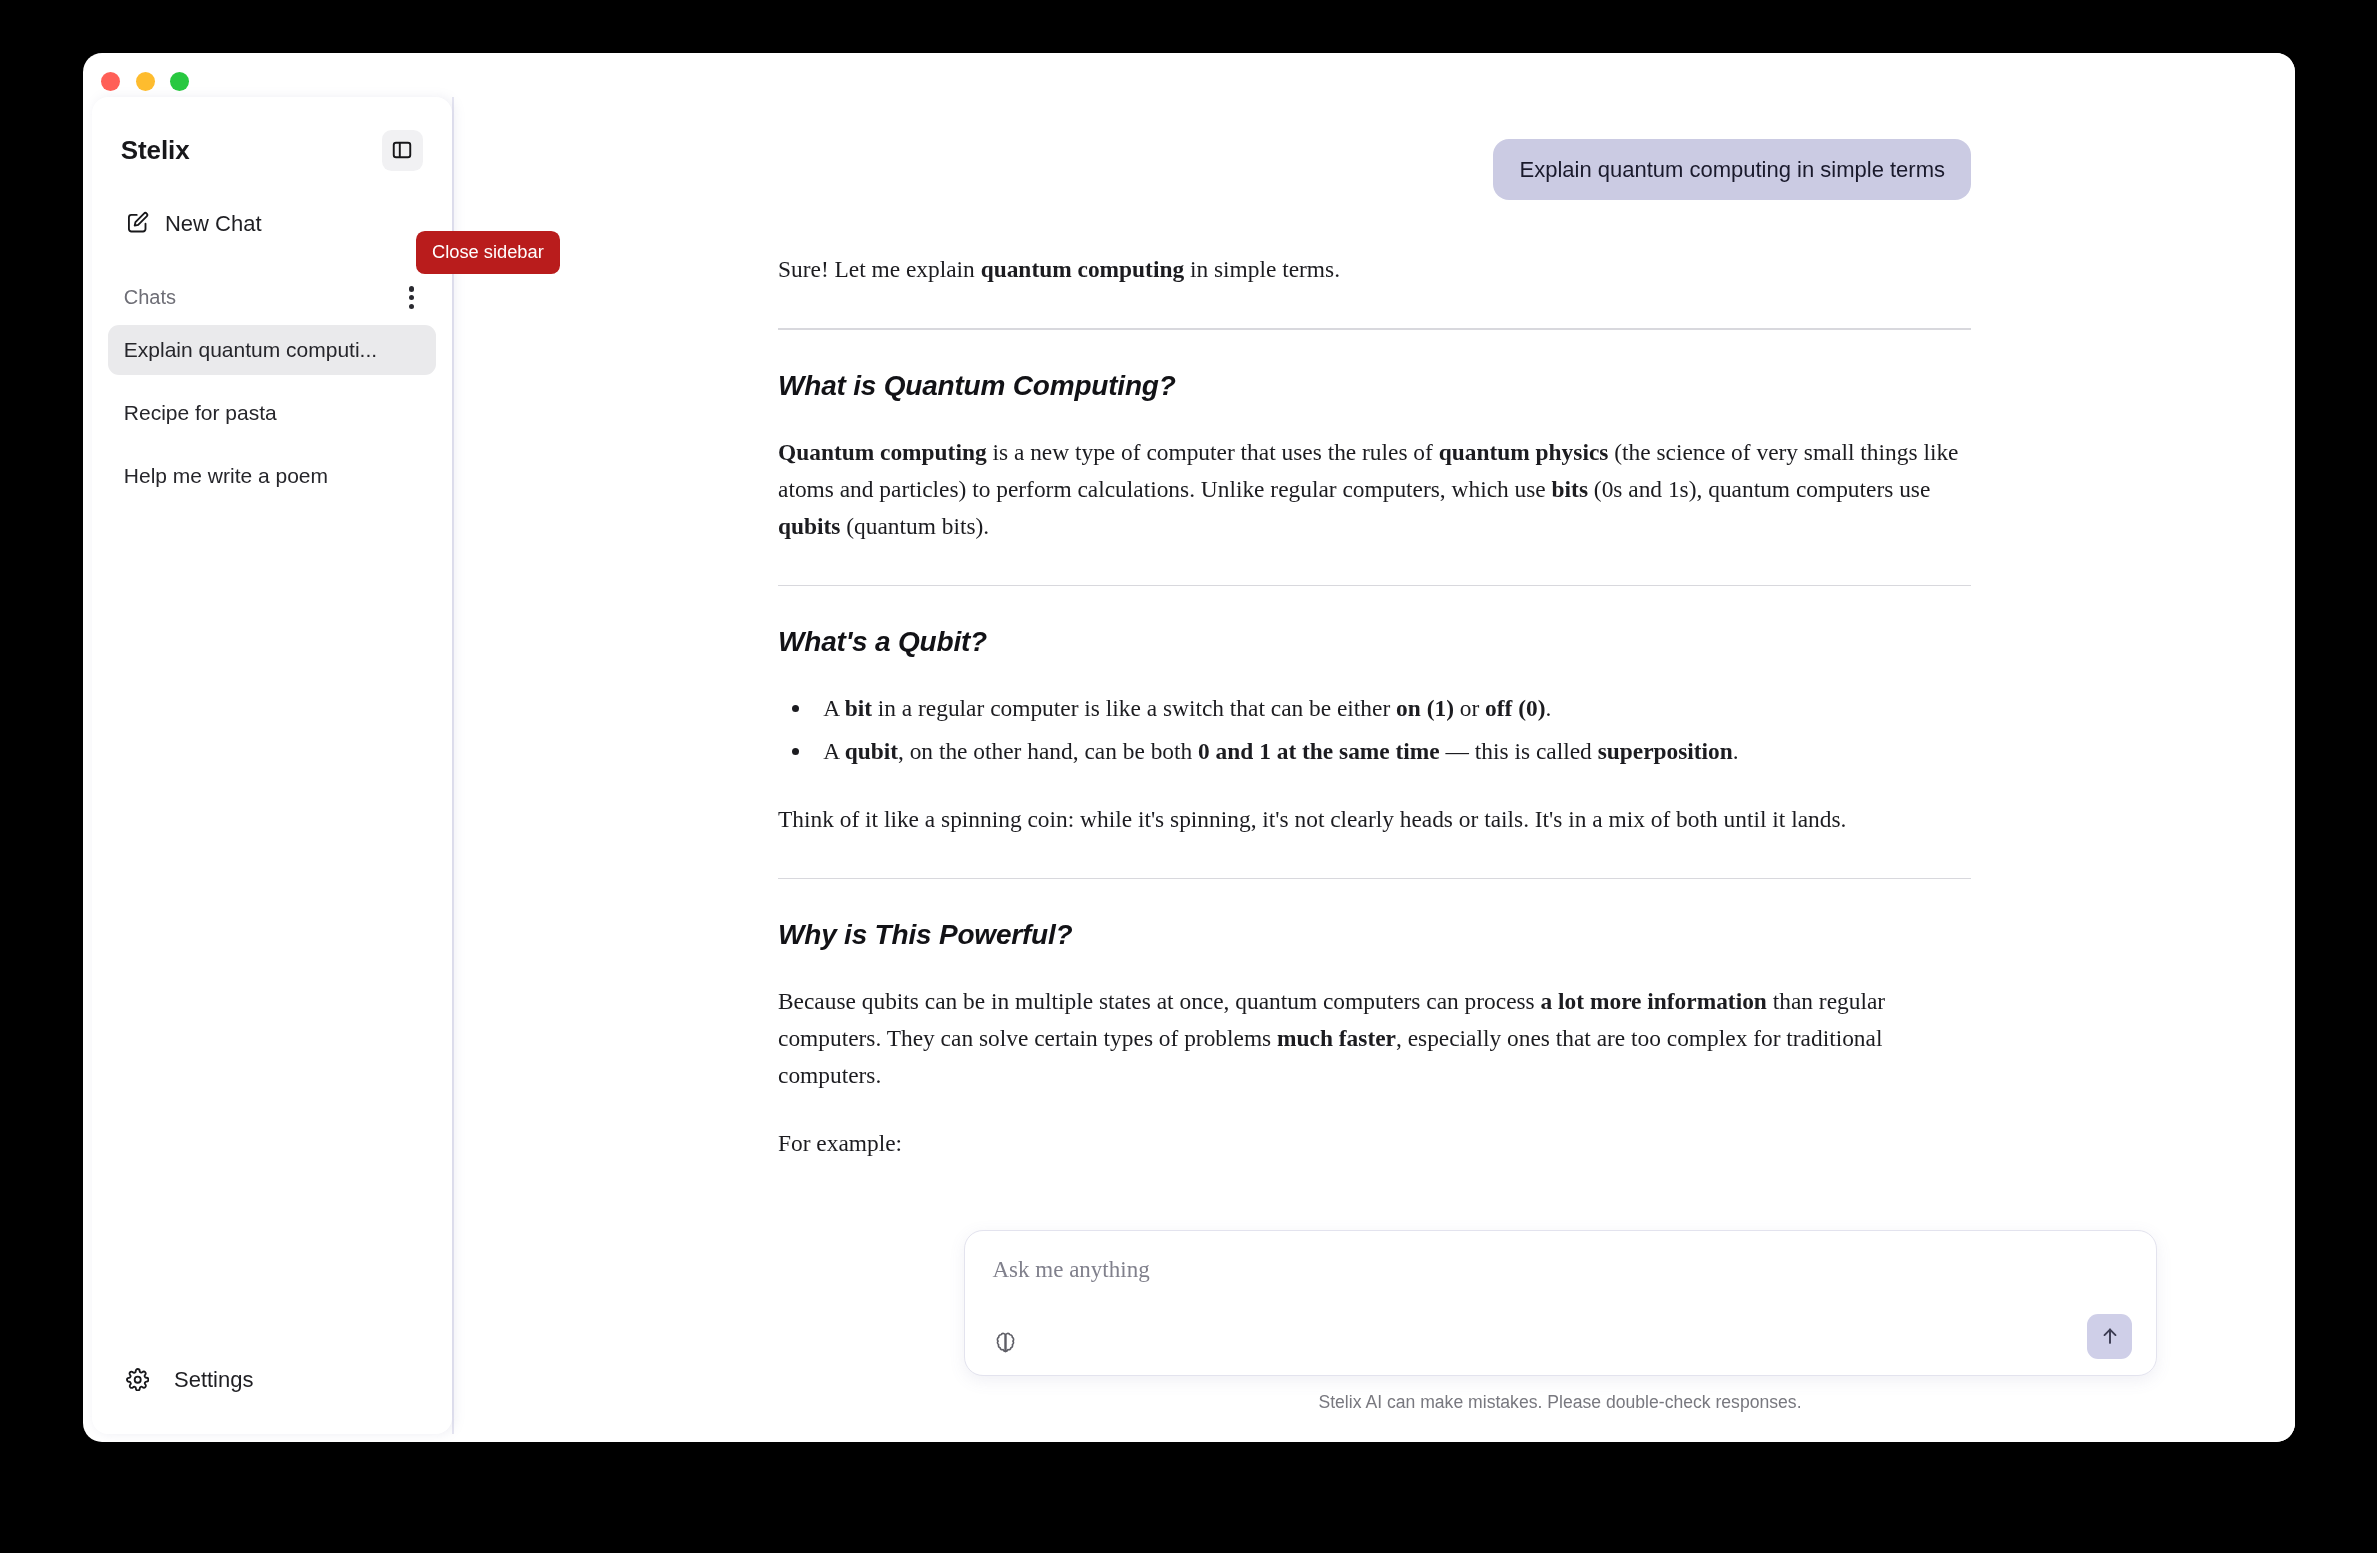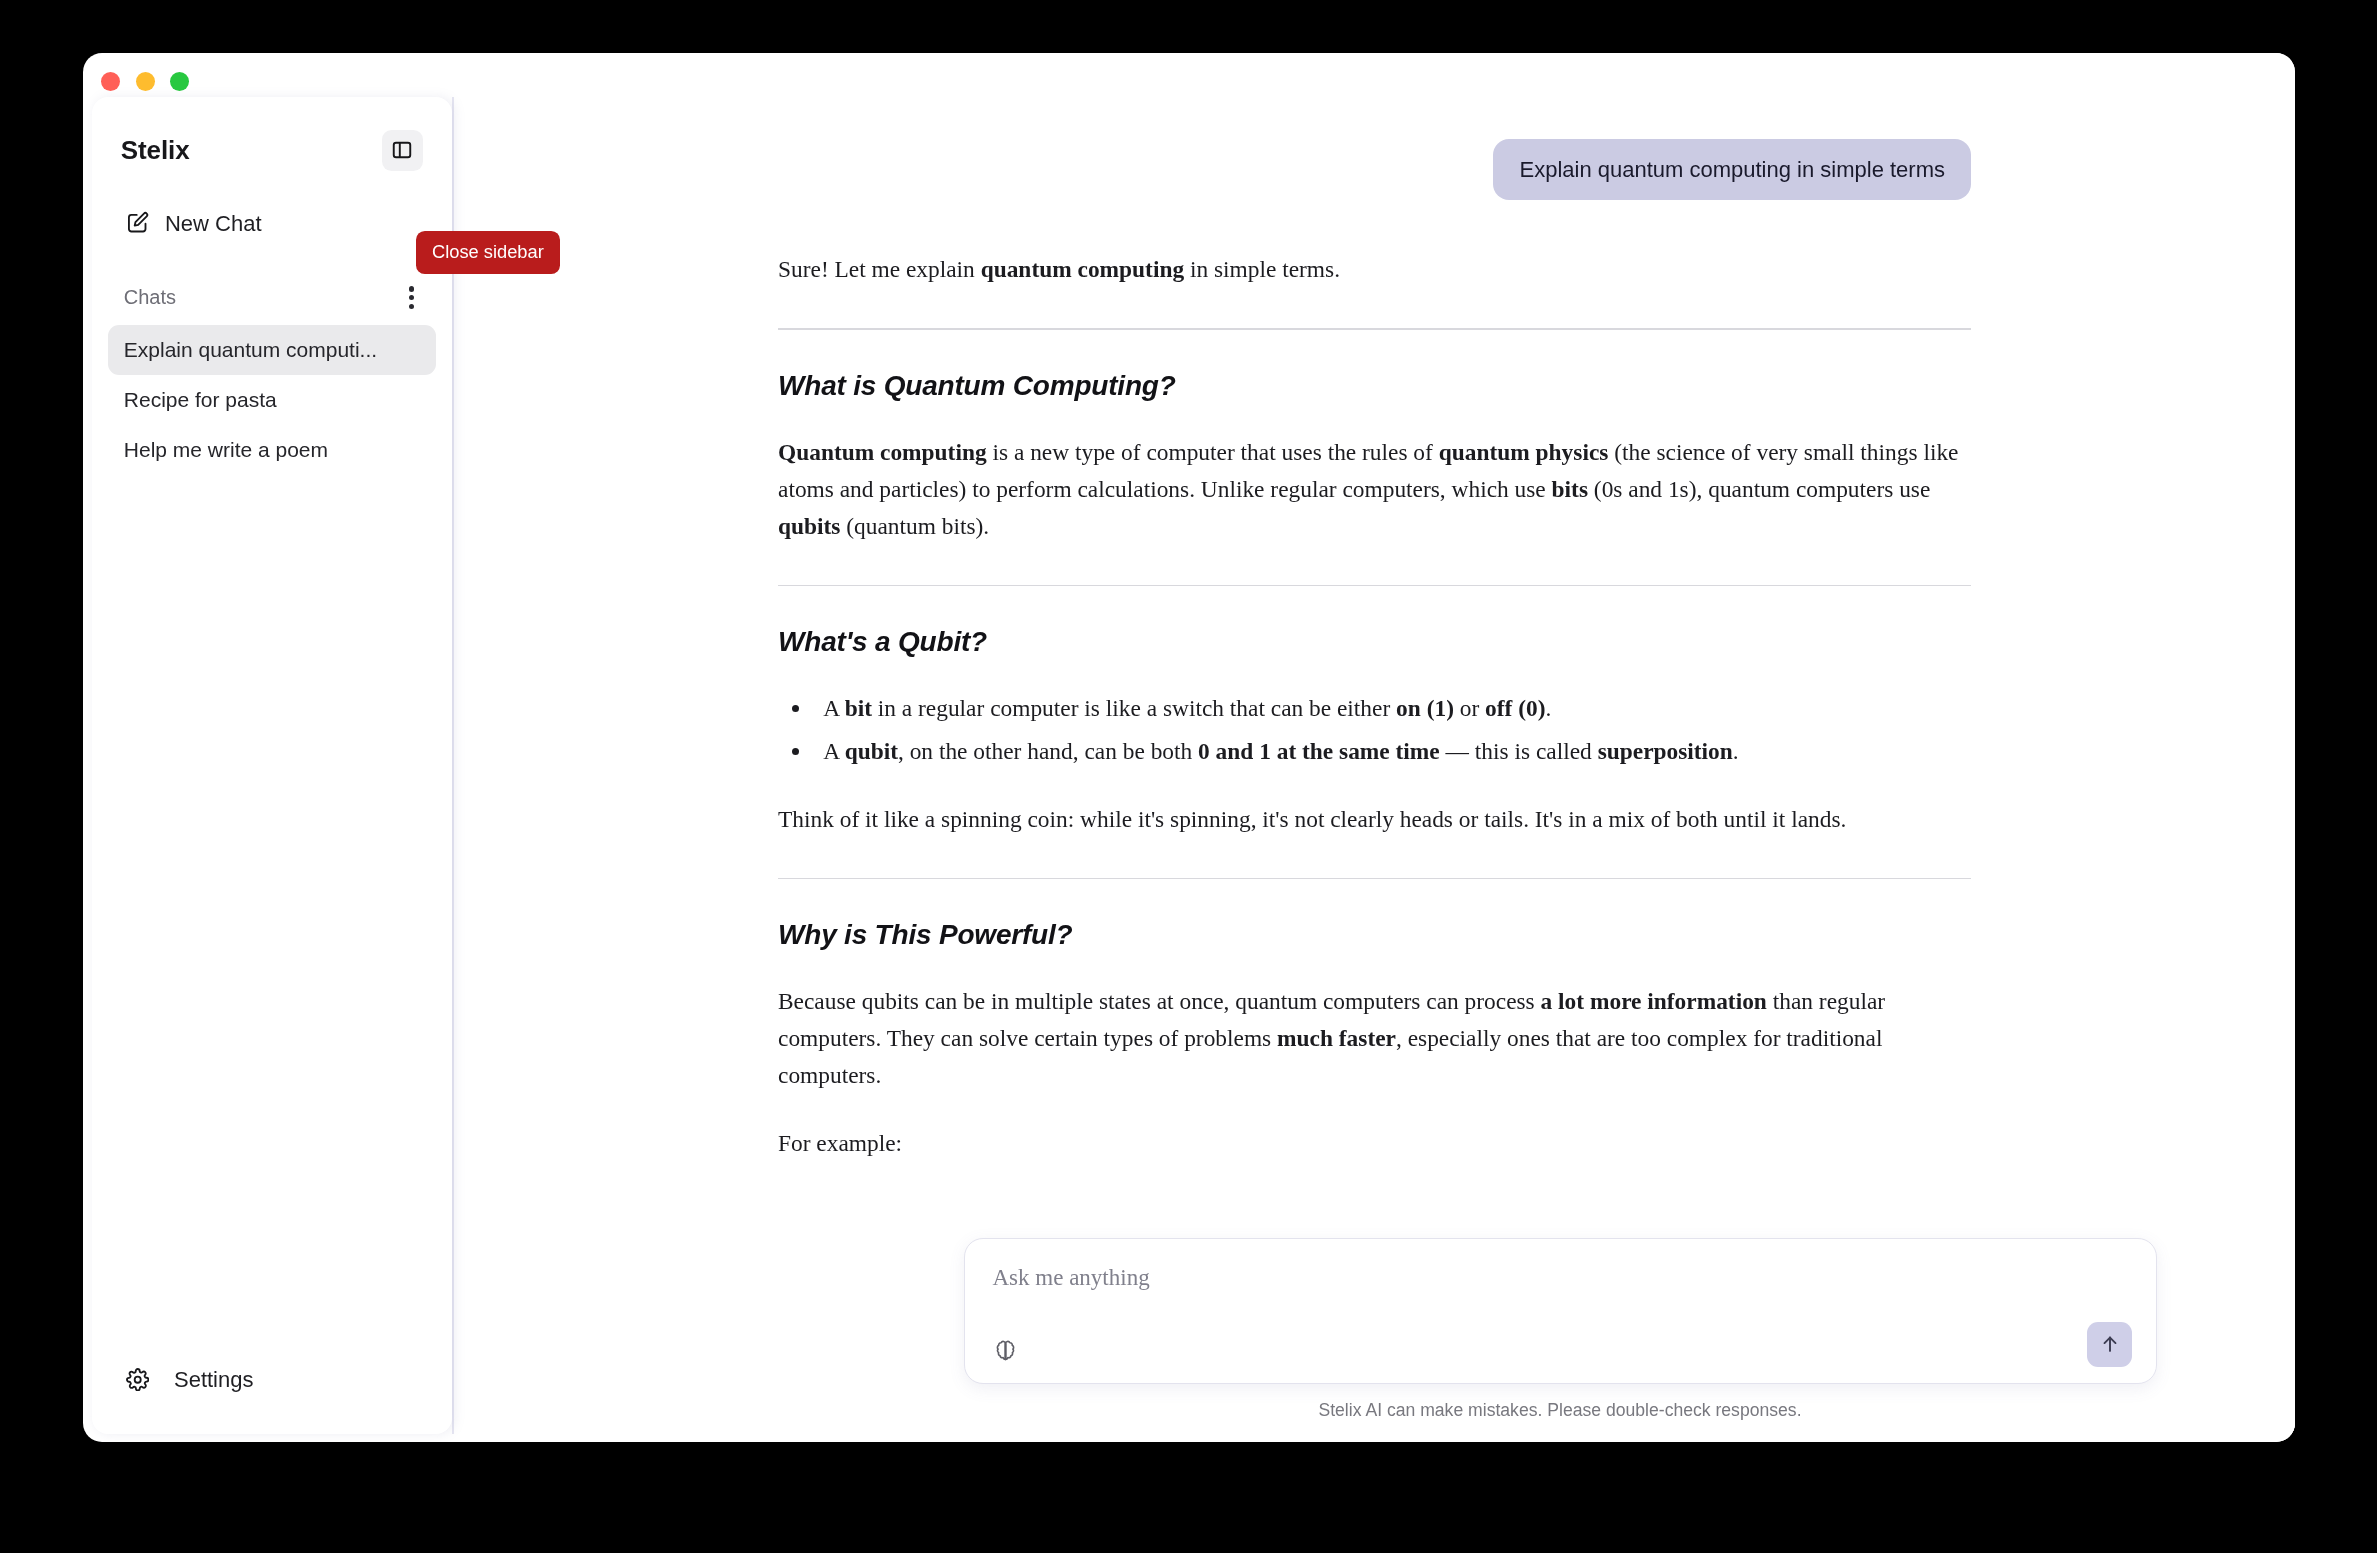--- a/index.html
+++ b/index.html
@@ -124,21 +124,21 @@
   }
   .kebab {
     display: flex;
     flex-direction: column;
     gap: 3.7px;
     padding: 5.9px 8.8px;
     cursor: pointer;
   }
   .kebab i { width: 5.1px; height: 5.1px; border-radius: 50%; background: #2a2a30; display: block; }
 
-  .chat-list { margin: 10.2px 16px 0 16px; display: flex; flex-direction: column; gap: 0; }
+  .chat-list { margin: 10.2px 16px 0 16px; display: flex; flex-direction: column; gap: 13px; }
   .chat-item {
     font-size: 21px;
     color: #26262b;
     padding: 13px 16px;
     border-radius: 11px;
     cursor: pointer;
     white-space: nowrap;
     overflow: hidden;
     text-overflow: ellipsis;
   }
@@ -216,21 +216,21 @@
     margin: 32px 0 0 35px;
   }
   .bullets li { margin-bottom: 5.9px; padding-left: 10.2px; }
   .gap-p { margin-top: 31px; }
 
   
   .composer-wrap {
     position: absolute;
     left: 371px;
     right: 0;
-    bottom: 8px;
+    bottom: 16px;
     padding: 0 66px 13px 66px;
     background: linear-gradient(to bottom, rgba(255,255,255,0) 0px, #ffffff 38px);
   }
   .composer-inner { max-width: 1193px; margin: 0 auto; }
   .composer {
     background: #ffffff;
     border: 1.5px solid #e3e3ee;
     border-radius: 19px;
     box-shadow: 0 4.4px 16px rgba(110,110,160,0.10);
     padding: 26px 28px 19px 28px;

